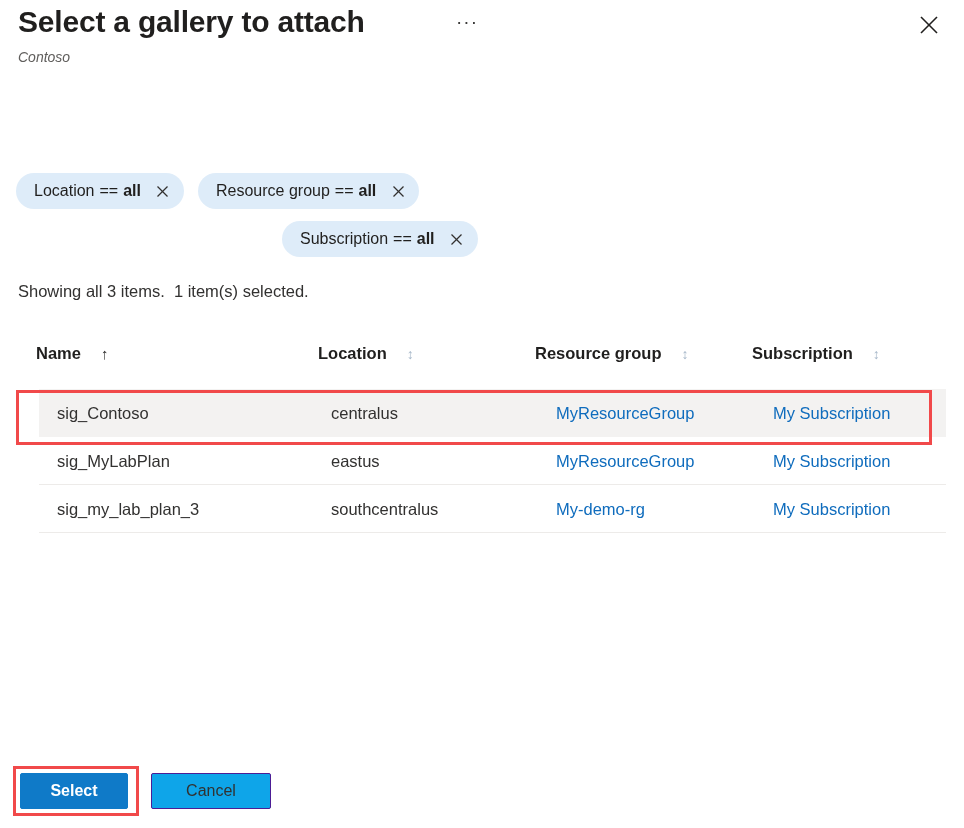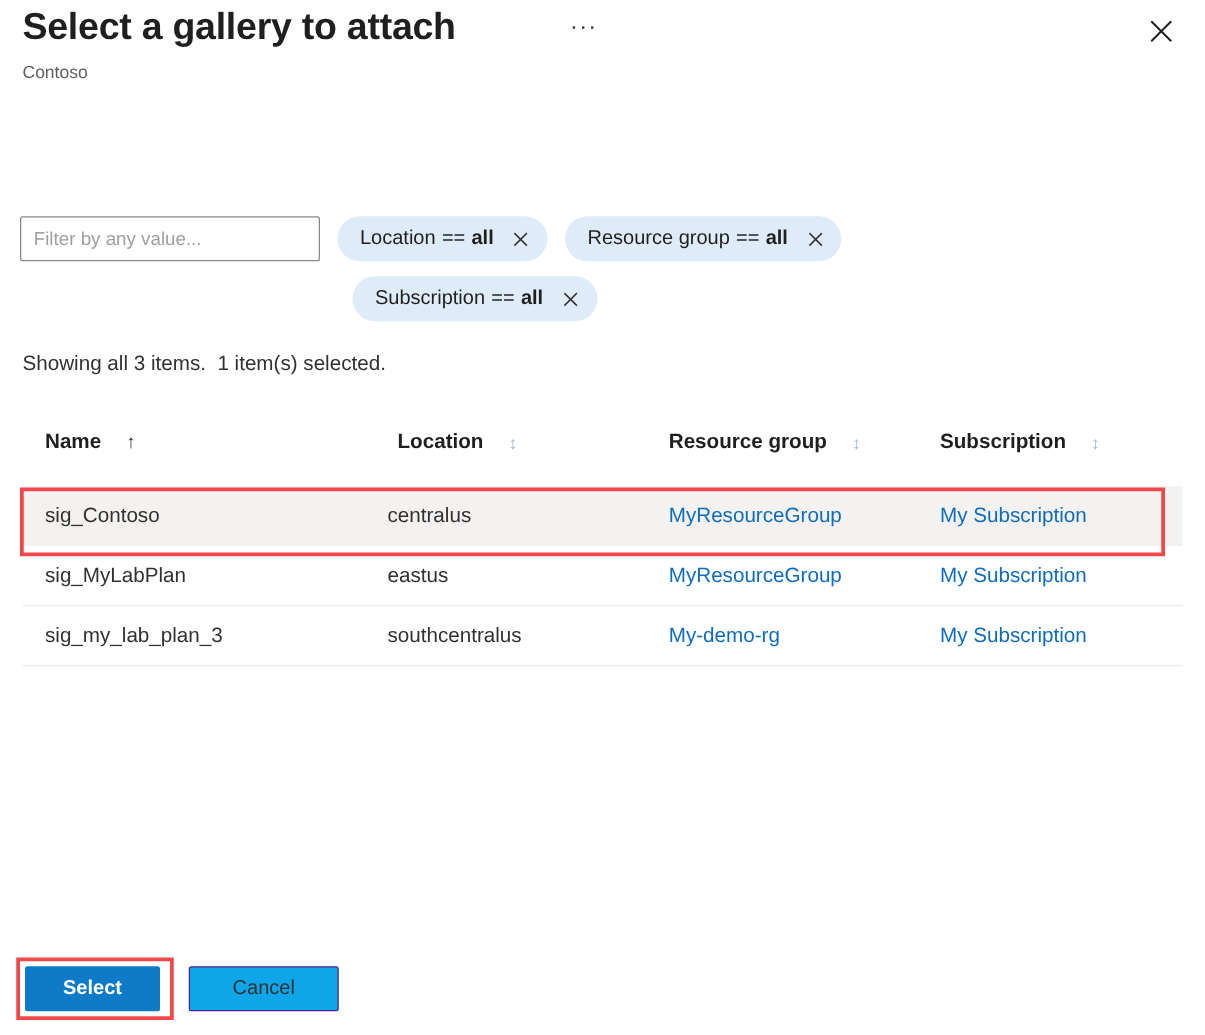--- a/index.html
+++ b/index.html
@@ -52,20 +52,21 @@
     letter-spacing: 1px;
     cursor: pointer;
   }
   .subtitle {
     position: absolute;
     left: 18px;
     top: 47px;
     font-size: 14px;
     color: #605e5c;
     line-height: 20px;
+    font-style: italic;
   }
   .close-btn {
     position: absolute;
     left: 910px;
     top: 6px;
     width: 38px;
     height: 38px;
     display: flex;
     align-items: center;
     justify-content: center;
@@ -183,21 +184,21 @@
     font-weight: 400;
     color: #a6b7c9;
     letter-spacing: -2px;
   }
 
   .col-name { left: 36px; }
   .col-location { left: 318px; }
   .col-rg { left: 535px; }
   .col-sub { left: 752px; }
 
-  .rows { position: relative; margin-top: 9px; }
+  .rows { position: relative; margin-top: 9px; margin-left: 21px; }
   .row {
     position: relative;
     height: 48px;
     border-bottom: 1px solid #edebe9;
     margin: 0 18px;
     cursor: pointer;
   }
   .row.selected {
     background: #f3f2f1;
     border-bottom: 1px solid transparent;
@@ -295,21 +296,20 @@
           <line x1="3" y1="3" x2="19" y2="19" stroke="#201f1e" stroke-width="1.6"></line>
           <line x1="19" y1="3" x2="3" y2="19" stroke="#201f1e" stroke-width="1.6"></line>
         </svg>
       </span>
     </button>
   </div>
 
 
   <div class="filter-bar">
     <div class="filter-row">
-      <input class="filter-input" type="text" placeholder="Filter by any value..." style="">
 
       <div class="pill">
         <span class="pill-label">Location</span>
         <span class="pill-op">==</span>
         <span class="pill-value">all</span>
         <span class="pill-close">
           <svg width="13" height="13" viewBox="0 0 13 13" aria-hidden="true">
             <line x1="1.5" y1="1.5" x2="11.5" y2="11.5" stroke="#323130" stroke-width="1.2"></line>
             <line x1="11.5" y1="1.5" x2="1.5" y2="11.5" stroke="#323130" stroke-width="1.2"></line>
           </svg>

